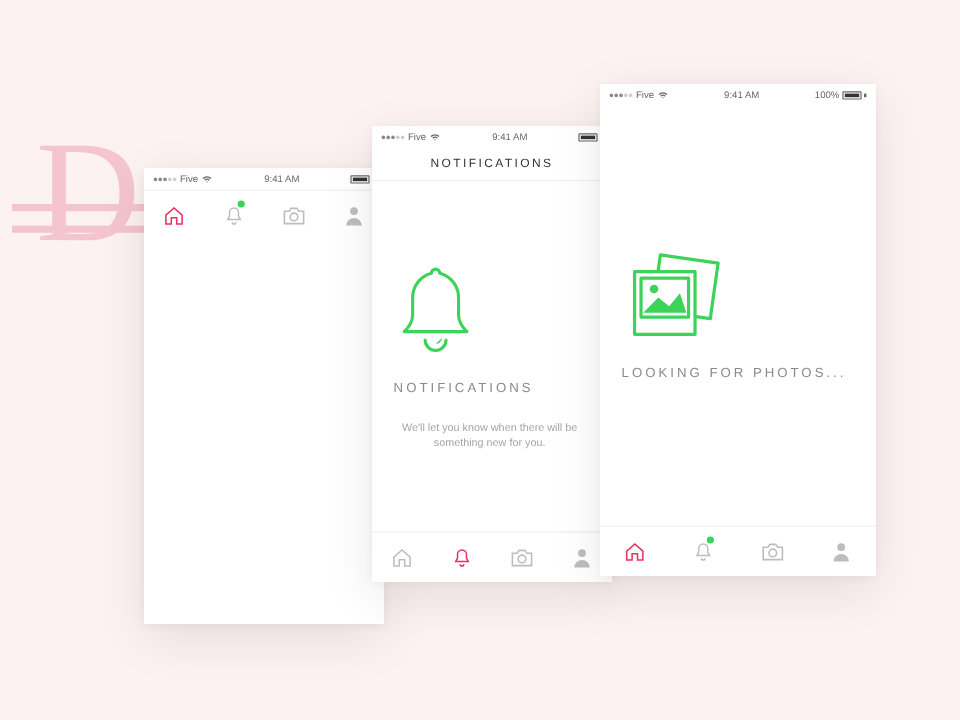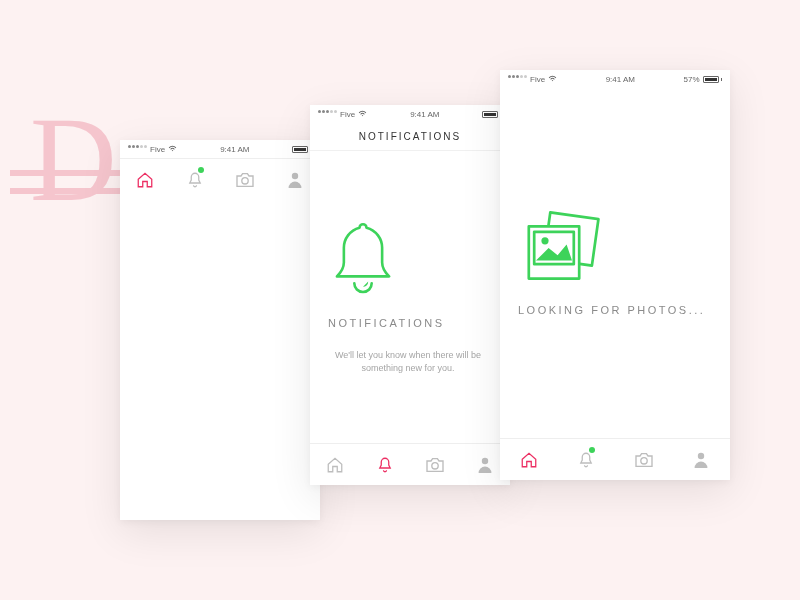--- a/index.html
+++ b/index.html
@@ -40,21 +40,21 @@
 
   .status-bar {
     height: 18px;
     display: flex;
     align-items: center;
     justify-content: space-between;
     padding: 0 8px;
     font-size: 8px;
     color: #666;
   }
-  .status-left { display:flex; gap:3px; }
+  .status-left { display:flex; align-items:center; gap:3px; }
   .status-right { display:flex; align-items:center; gap:3px; }
   .sig-dots { display:flex; gap:1px; }
   .sig-dots i { width:3px; height:3px; border-radius:50%; background:#888; display:block; }
   .sig-dots i.off { background:#ccc; }
   .wifi-icon svg { display:block; }
   .batt { display:flex; align-items:center; gap:2px; }
   .batt .body { width:16px; height:7px; border:1px solid #666; border-radius:1px; position:relative; }
   .batt .body .fill { position:absolute; left:1px; top:1px; bottom:1px; right:1px; background:#333; }
   .batt .cap { width:1.5px; height:3px; background:#666; }
 
@@ -258,21 +258,21 @@
           </span>
         <span>Five</span>
         <span class="wifi-icon">
           <svg width="9" height="7" viewBox="0 0 12 9">
               <path d="M6 8 L7 7 A1.4 1.4 0 0 0 5 7 Z M3 5 A4.2 4.2 0 0 1 9 5 L8 6 A2.8 2.8 0 0 0 4 6 Z M1 3 A7 7 0 0 1 11 3 L10 4 A5.6 5.6 0 0 0 2 4 Z" fill="#666"></path>
             </svg>
         </span>
       </div>
       <div>9:41 AM</div>
       <div class="status-right">
-        <span>57%</span>
+        <span>100%</span>
         <span class="batt">
             <span class="body">
               <span class="fill"></span>
             </span>
             <span class="cap"></span>
           </span>
       </div>
     </div>
 
     <div class="content">

